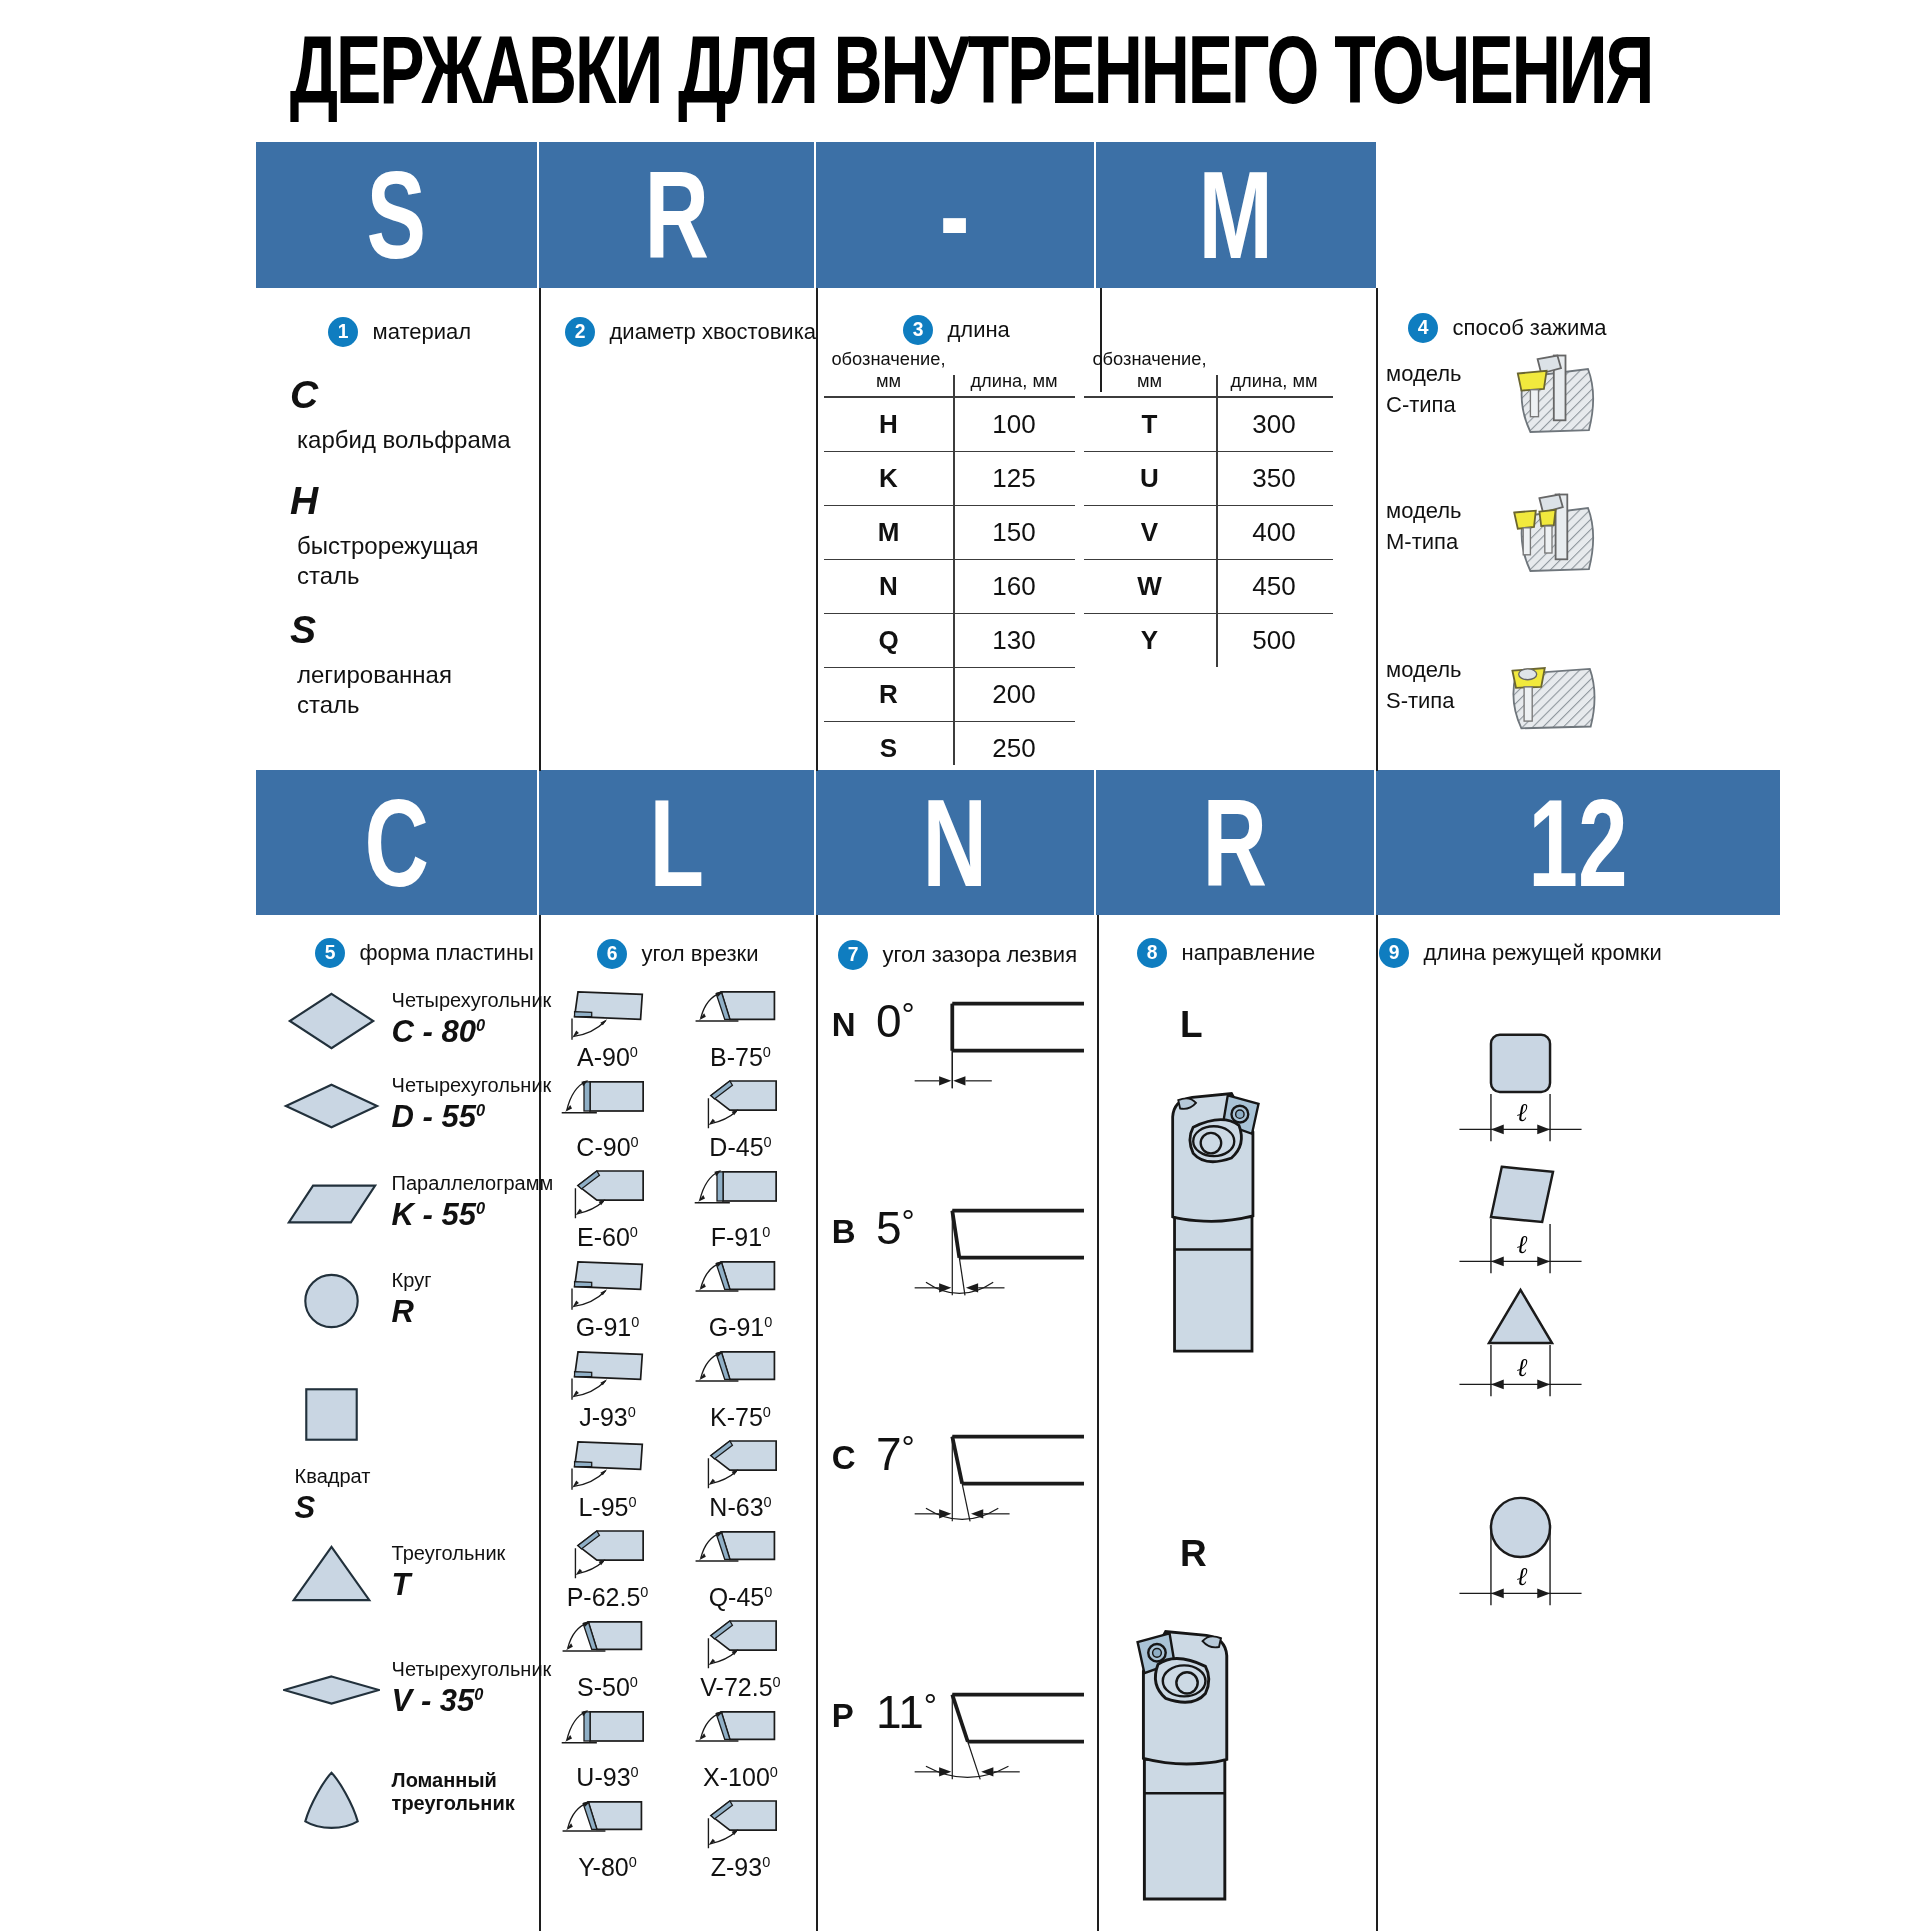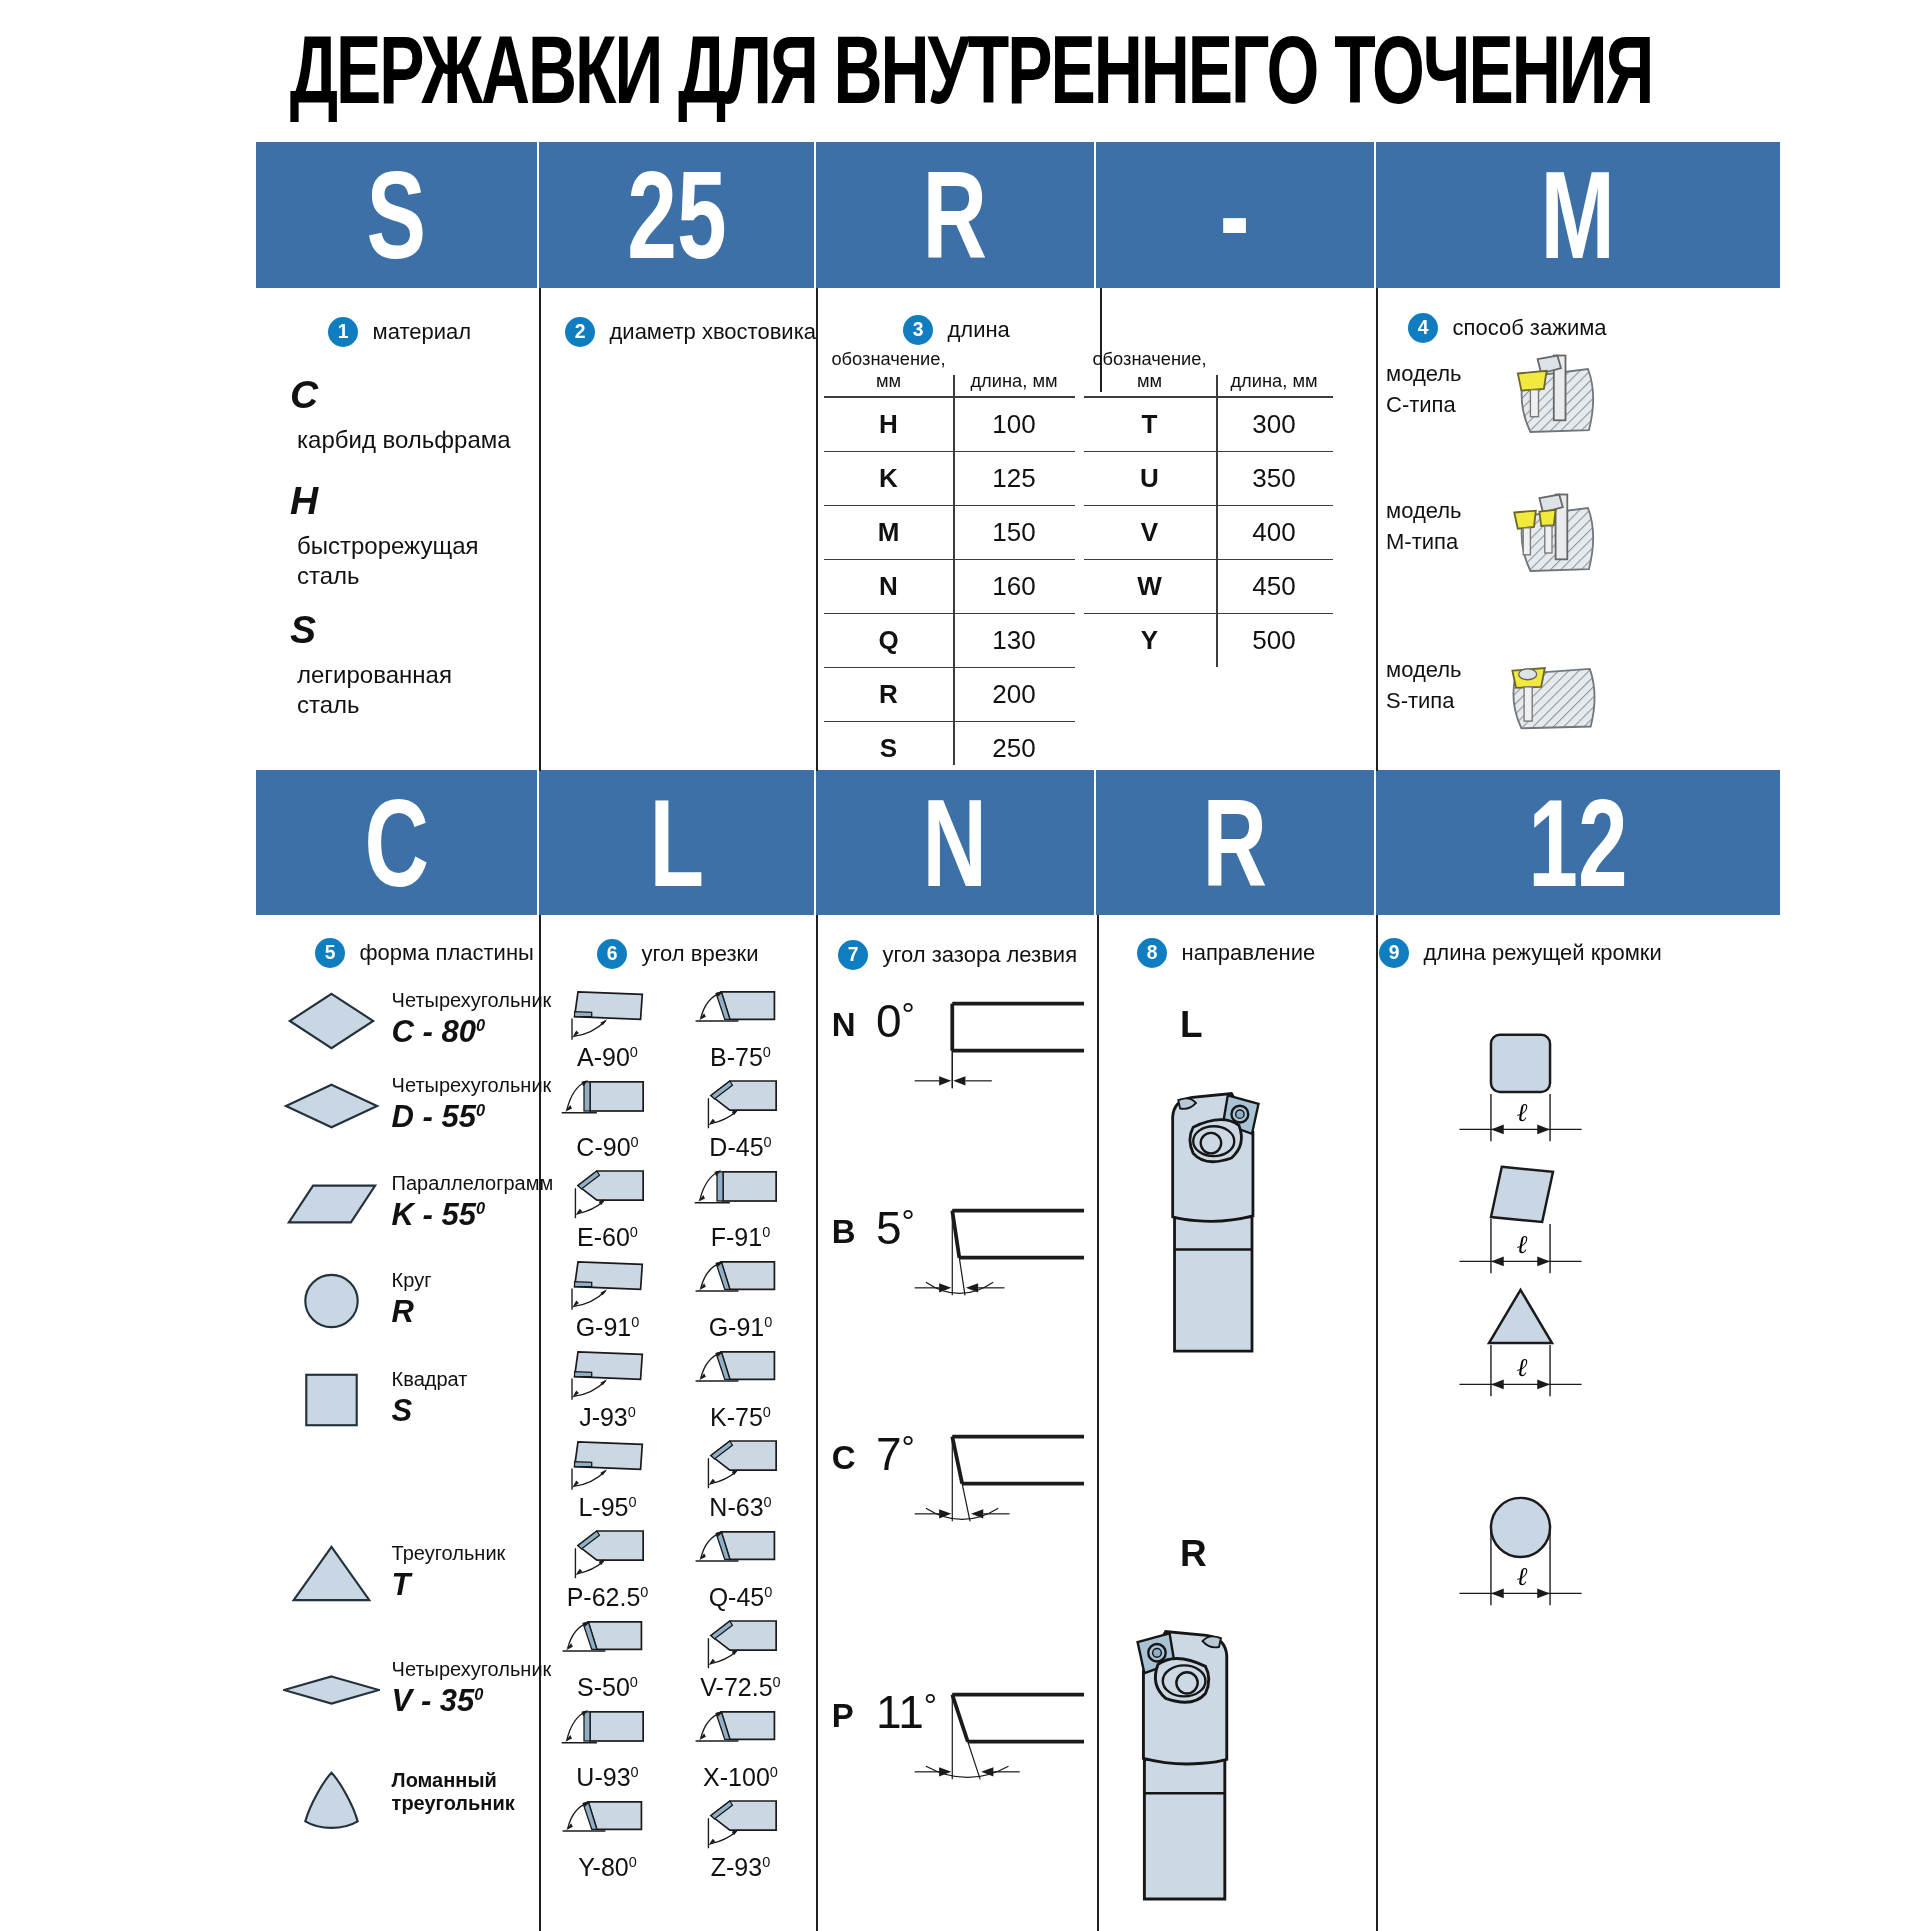--- a/index.html
+++ b/index.html
@@ -245,23 +245,20 @@
 
 <div class="canvas">
 
   <div class="title">ДЕРЖАВКИ ДЛЯ ВНУТРЕННЕГО ТОЧЕНИЯ</div>
 
   <div class="band band1">
     <div class="code-box">
         <span>S</span>
       </div>
     <div class="code-box">
-        <span>25</span>
-      </div>
-    <div class="code-box">
         <span>R</span>
       </div>
     <div class="code-box">
         <span>-</span>
       </div>
     <div class="code-box">
         <span>M</span>
       </div>
   </div>
 
@@ -482,21 +479,21 @@
     <svg class="s5-svg" viewBox="0 0 100 70">
           <use href="#sym-circle"></use>
         </svg>
     <div class="s5-text">
       <div class="s5-name">
             <div>Круг</div>
           </div>
       <div class="s5-code"><span>R</span><sup></sup></div>
     </div>
   </div>
-      <div class="s5-item" style="top: 1366px;">
+      <div class="s5-item" style="top: 1366px; flex-direction: column;">
     <svg class="s5-svg" viewBox="0 0 100 70">
           <use href="#sym-square"></use>
         </svg>
     <div class="s5-text">
       <div class="s5-name">
             <div>Квадрат</div>
           </div>
       <div class="s5-code"><span>S</span><sup></sup></div>
     </div>
   </div>

